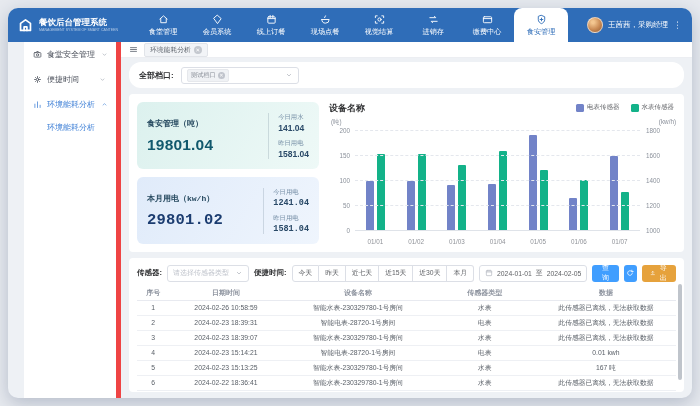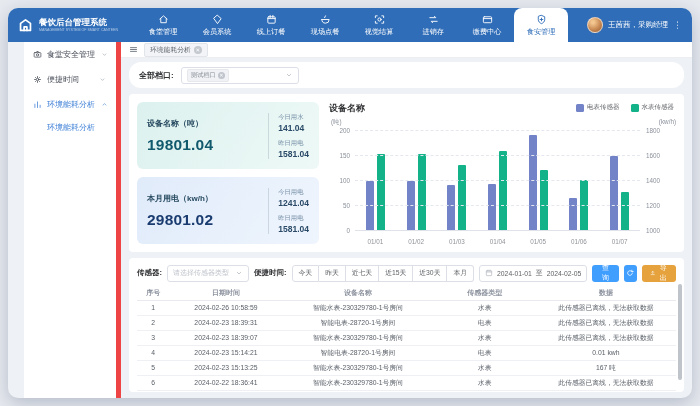--- a/index.html
+++ b/index.html
@@ -63,21 +63,21 @@
                line-height:7px; text-align:center; cursor:pointer; }
   .sel-chev { margin-left:auto; width:8px; height:8px; color:#b6bac2; }
   .placeholder { font-size:7px; color:#bfc3cb; white-space:nowrap; }
 
   
   .content-card { margin:6px 8px 0; flex:0 0 158px; background:#fff; border-radius:4px; padding:8px;
                   display:flex; gap:10px; }
   .stats { width:182px; flex:0 0 182px; display:flex; flex-direction:column; gap:8px; }
   .stat-card { flex:1; border-radius:6px; padding:8px 10px; display:flex; align-items:center; gap:9px; }
   .stat-card.water { background:linear-gradient(120deg,#dcf1ee 0%,#eef9f7 100%); }
-  .stat-card.elec  { background:linear-gradient(120deg,#e0ebfa 0%,#eff5fd 100%); }
+  .stat-card.elec  { background:linear-gradient(120deg,#e0ebfa 0%,#eff5fd 100%);font-family:Liberation Mono, monospace; }
   .stat-main { flex:1; min-width:0; }
   .stat-title { font-size:8px; font-weight:bold; color:#274a60; white-space:nowrap; }
   .stat-value { font-size:15.5px; font-weight:bold; margin-top:7px; letter-spacing:.2px; }
   .water .stat-value { color:#11596d; }
   .elec  .stat-value { color:#1b3c70; }
   .stat-side { border-left:1px solid rgba(60,90,110,.18); padding-left:9px; display:flex;
                flex-direction:column; gap:6px; }
   .ss-label { font-size:6.3px; color:#6d87a0; white-space:nowrap; }
   .ss-value { font-size:8.5px; font-weight:bold; color:#2a4a68; margin-top:1px; }
 
@@ -268,21 +268,21 @@
           <svg class="sel-chev" viewBox="0 0 24 24" fill="none" stroke="currentColor" stroke-width="2.4" stroke-linecap="round" stroke-linejoin="round">
               <path d="M7 10l5 5 5-5"></path>
             </svg>
         </div>
       </div>
 
       <div class="content-card">
         <div class="stats">
           <div class="stat-card water">
             <div class="stat-main">
-              <div class="stat-title">设备名称（吨）</div>
+              <div class="stat-title">食安管理（吨）</div>
               <div class="stat-value">19801.04</div>
             </div>
             <div class="stat-side">
               <div>
                 <div class="ss-label">今日用水</div>
                 <div class="ss-value">141.04</div>
               </div>
               <div>
                 <div class="ss-label">昨日用电</div>
                 <div class="ss-value">1581.04</div>

